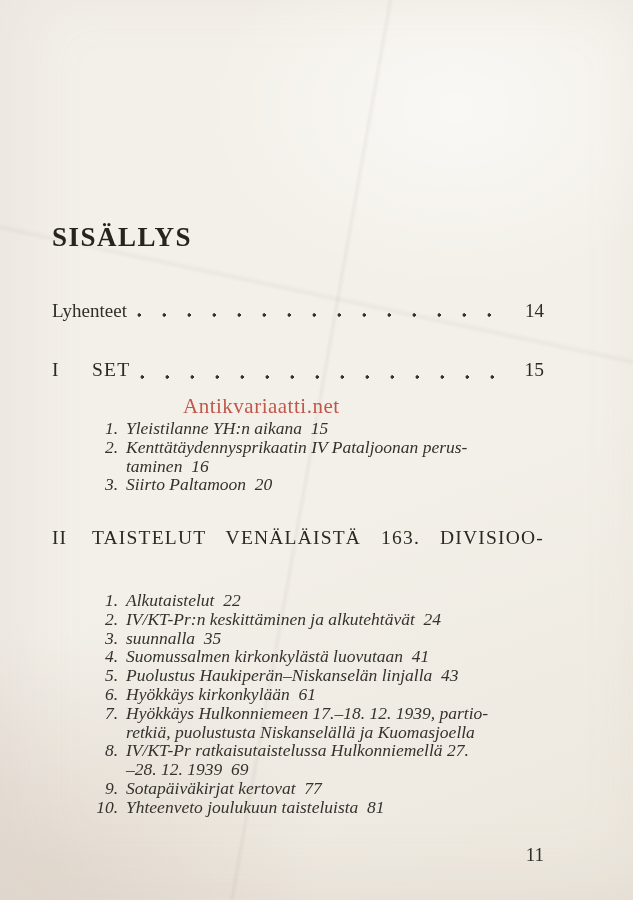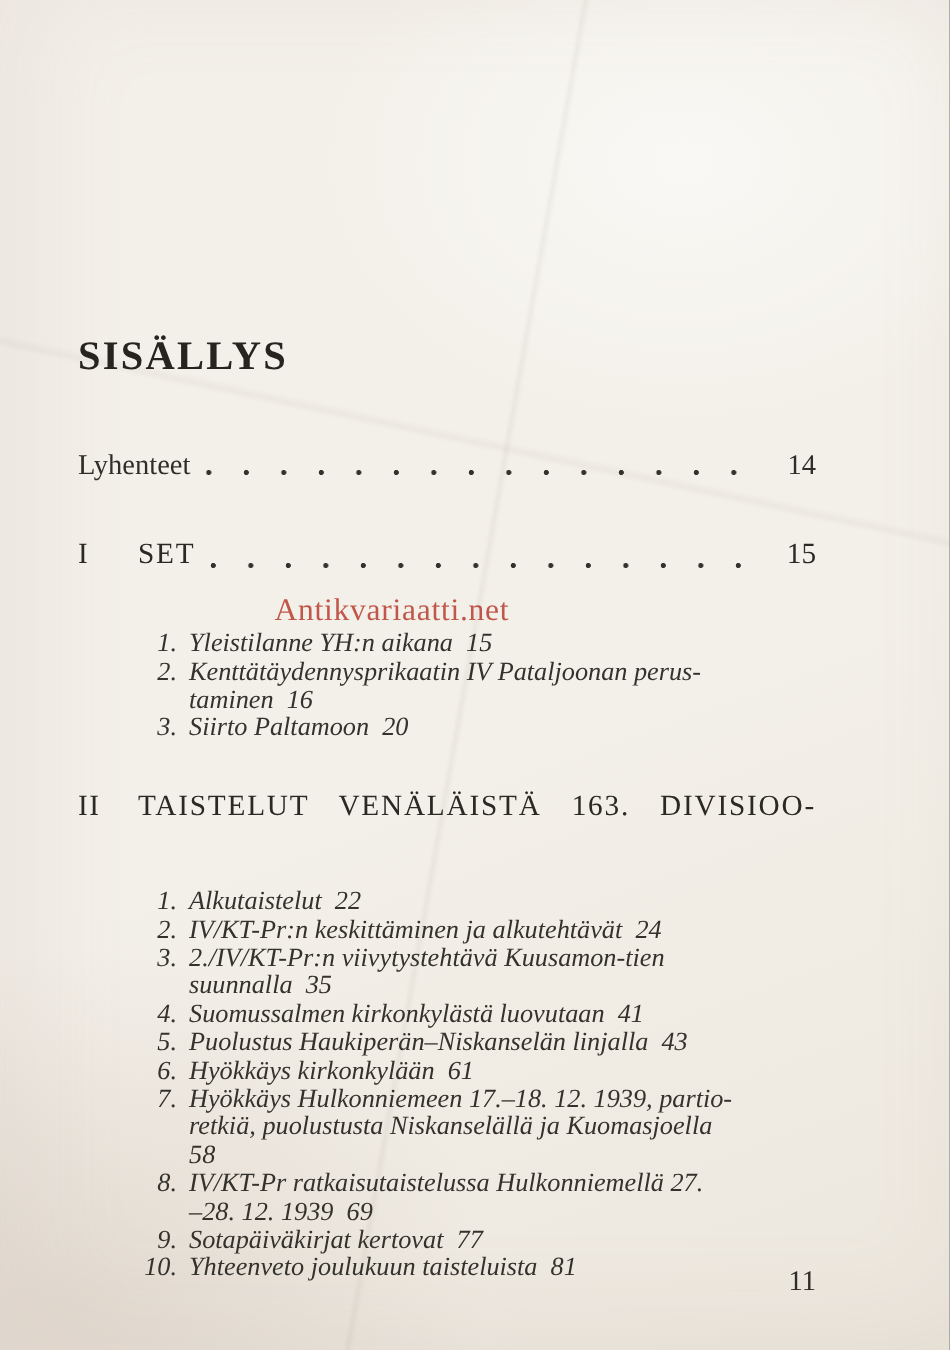--- a/index.html
+++ b/index.html
@@ -164,21 +164,20 @@
       </div>
       <div class="item">
         <span class="inum">2.</span>
         <span class="itext">
           <span class="iline">IV/KT-Pr:n keskittäminen ja alkutehtävät  24</span>
         </span>
       </div>
       <div class="item">
         <span class="inum">3.</span>
         <span class="itext">
-          <span class="iline">2./IV/KT-Pr:n viivytystehtävä Kuusamon-tien</span>
           <span class="iline">suunnalla  35</span>
         </span>
       </div>
       <div class="item">
         <span class="inum">4.</span>
         <span class="itext">
           <span class="iline">Suomussalmen kirkonkylästä luovutaan  41</span>
         </span>
       </div>
       <div class="item">
@@ -191,21 +190,20 @@
         <span class="inum">6.</span>
         <span class="itext">
           <span class="iline">Hyökkäys kirkonkylään  61</span>
         </span>
       </div>
       <div class="item">
         <span class="inum">7.</span>
         <span class="itext">
           <span class="iline">Hyökkäys Hulkonniemeen 17.–18. 12. 1939, partio-</span>
           <span class="iline">retkiä, puolustusta Niskanselällä ja Kuomasjoella</span>
-          <span class="iline">58</span>
         </span>
       </div>
       <div class="item">
         <span class="inum">8.</span>
         <span class="itext">
           <span class="iline">IV/KT-Pr ratkaisutaistelussa Hulkonniemellä 27.</span>
           <span class="iline">–28. 12. 1939  69</span>
         </span>
       </div>
       <div class="item">

